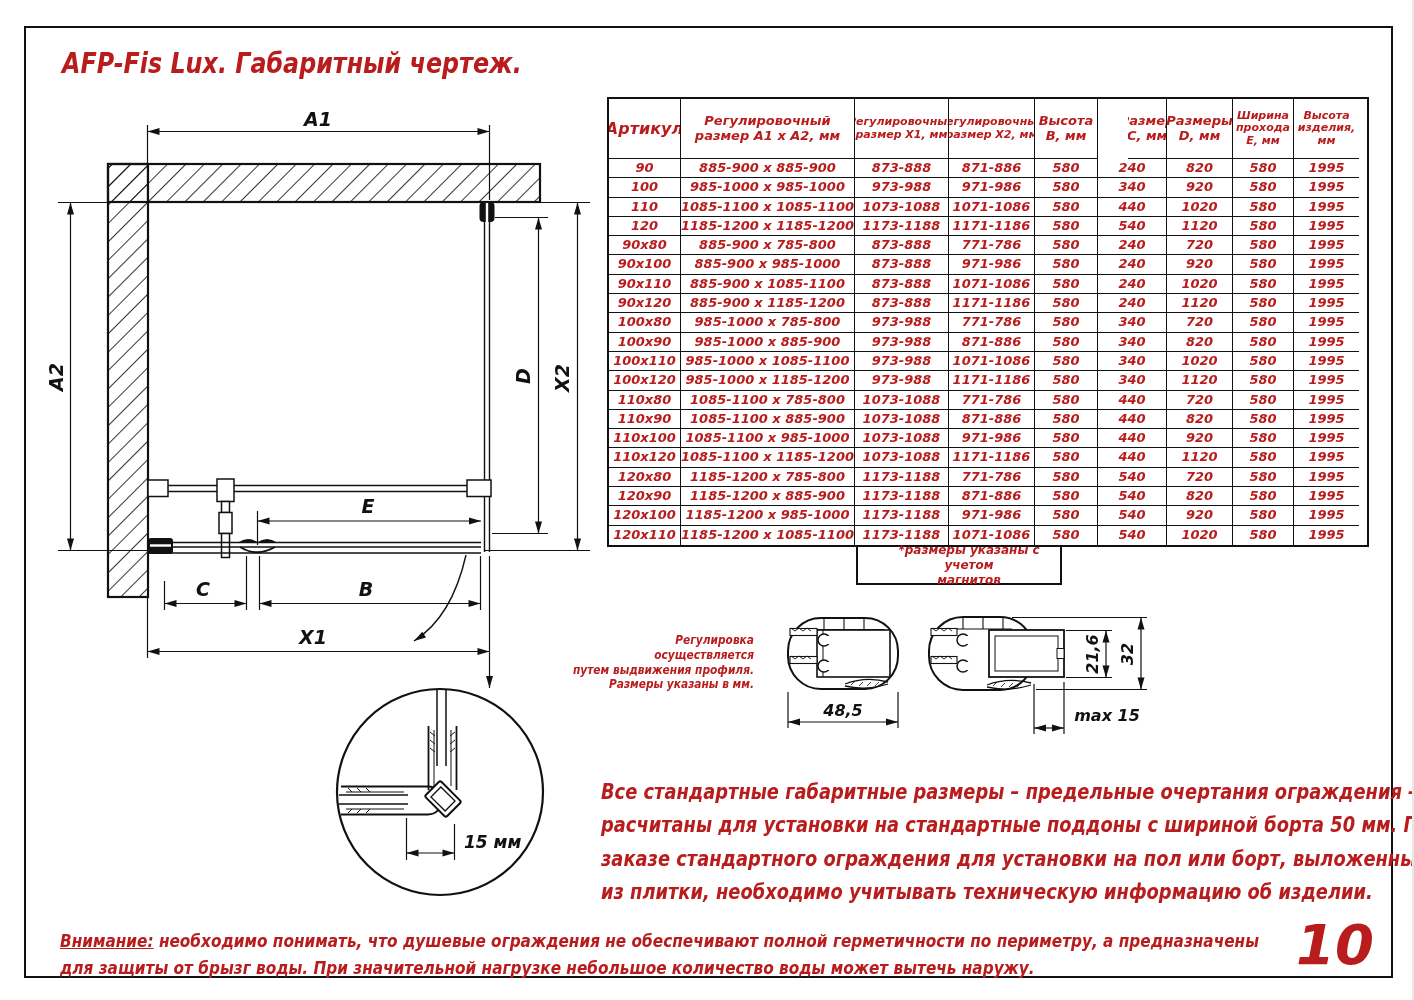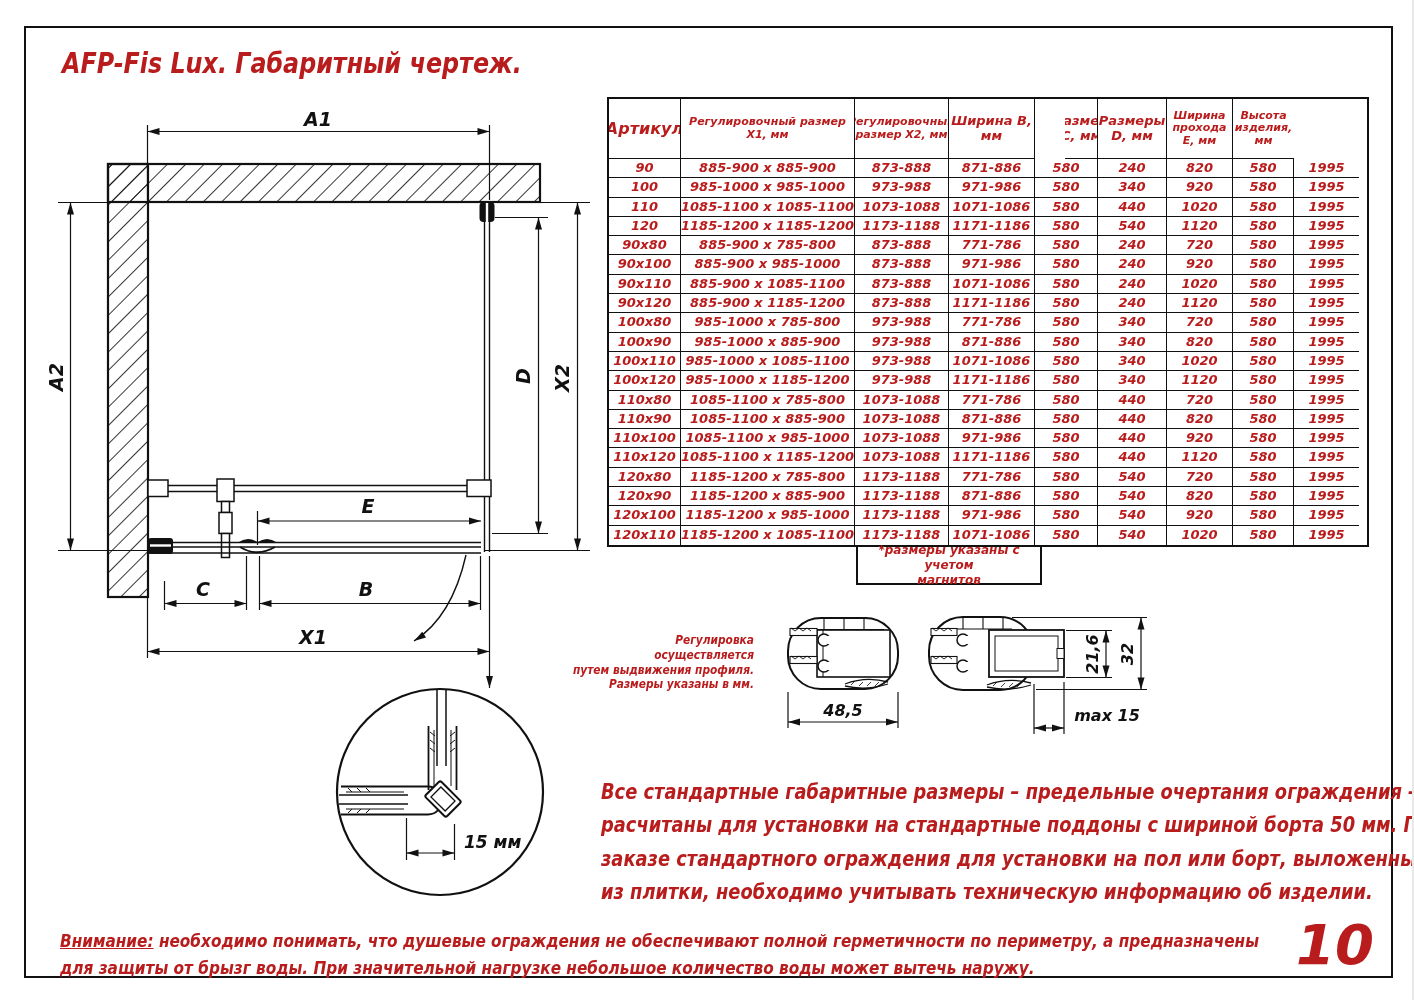--- a/index.html
+++ b/index.html
@@ -35,21 +35,21 @@
     overflow:hidden; line-height:1.1;
   }
   .th:last-child, .td:last-child { border-right:none; }
   .tr:last-child .td { border-bottom:none; }
   .th { font-size:13px; padding:0 2px; }
   .td { font-size:13px; white-space:nowrap; }
   .footnote-box {
     position:absolute; left:856px; top:545px; width:182px; height:36px;
     border:2px solid #111; background:#fff;
     display:flex; flex-direction:column; align-items:center; justify-content:center;
-    font-size:12px; font-style:italic; font-weight:700; line-height:1.25; text-align:center;
+    font-size:12px; font-style:italic; font-weight:700; line-height:1.25; text-align:center;padding-left:20px;
   }
   
   .reg-note {
     position:absolute; left:540px; top:633px; width:214px;
     font-size:12.5px; font-style:italic; font-weight:700; line-height:14.8px;
     text-align:right; transform:scaleX(.85); transform-origin:100% 0;
   }
   .description {
     position:absolute; left:601px; top:776px; width:880px;
     font-size:21px; font-style:italic; font-weight:700; line-height:33.4px;
@@ -295,23 +295,24 @@
 
   <div class="reg-note">
     <span style="display:block">Регулировка осуществляется</span>
     <span style="display:block">путем выдвижения профиля.</span>
     <span style="display:block">Размеры указаны в мм.</span>
   </div>
 
   <div class="dim-table">
     <div class="thead">
       <div class="th" style="font-size: 16px;">Артикул</div>
+      <div class="th" style="font-size: 13px;">Регулировочный размер A1 x A2, мм</div>
       <div class="th" style="font-size: 11px;">Регулировочный размер X1, мм</div>
       <div class="th" style="font-size: 11px;">Регулировочный размер X2, мм</div>
-      <div class="th" style="font-size: 13px;">Ширина B, мм</div>
+      <div class="th" style="font-size: 13px;">Высота B, мм</div>
       <div class="th" style="font-size: 13px; margin-left: 30px;">Размер C, мм</div>
       <div class="th" style="font-size: 13px;">Размеры D, мм</div>
       <div class="th" style="font-size: 11px;">Ширина прохода E, мм</div>
       <div class="th" style="font-size: 11px;">Высота изделия, мм</div>
     </div>
     <div>
         <div class="tr">
           <div class="td">90</div>
           <div class="td">885-900 x 885-900</div>
           <div class="td">873-888</div>

